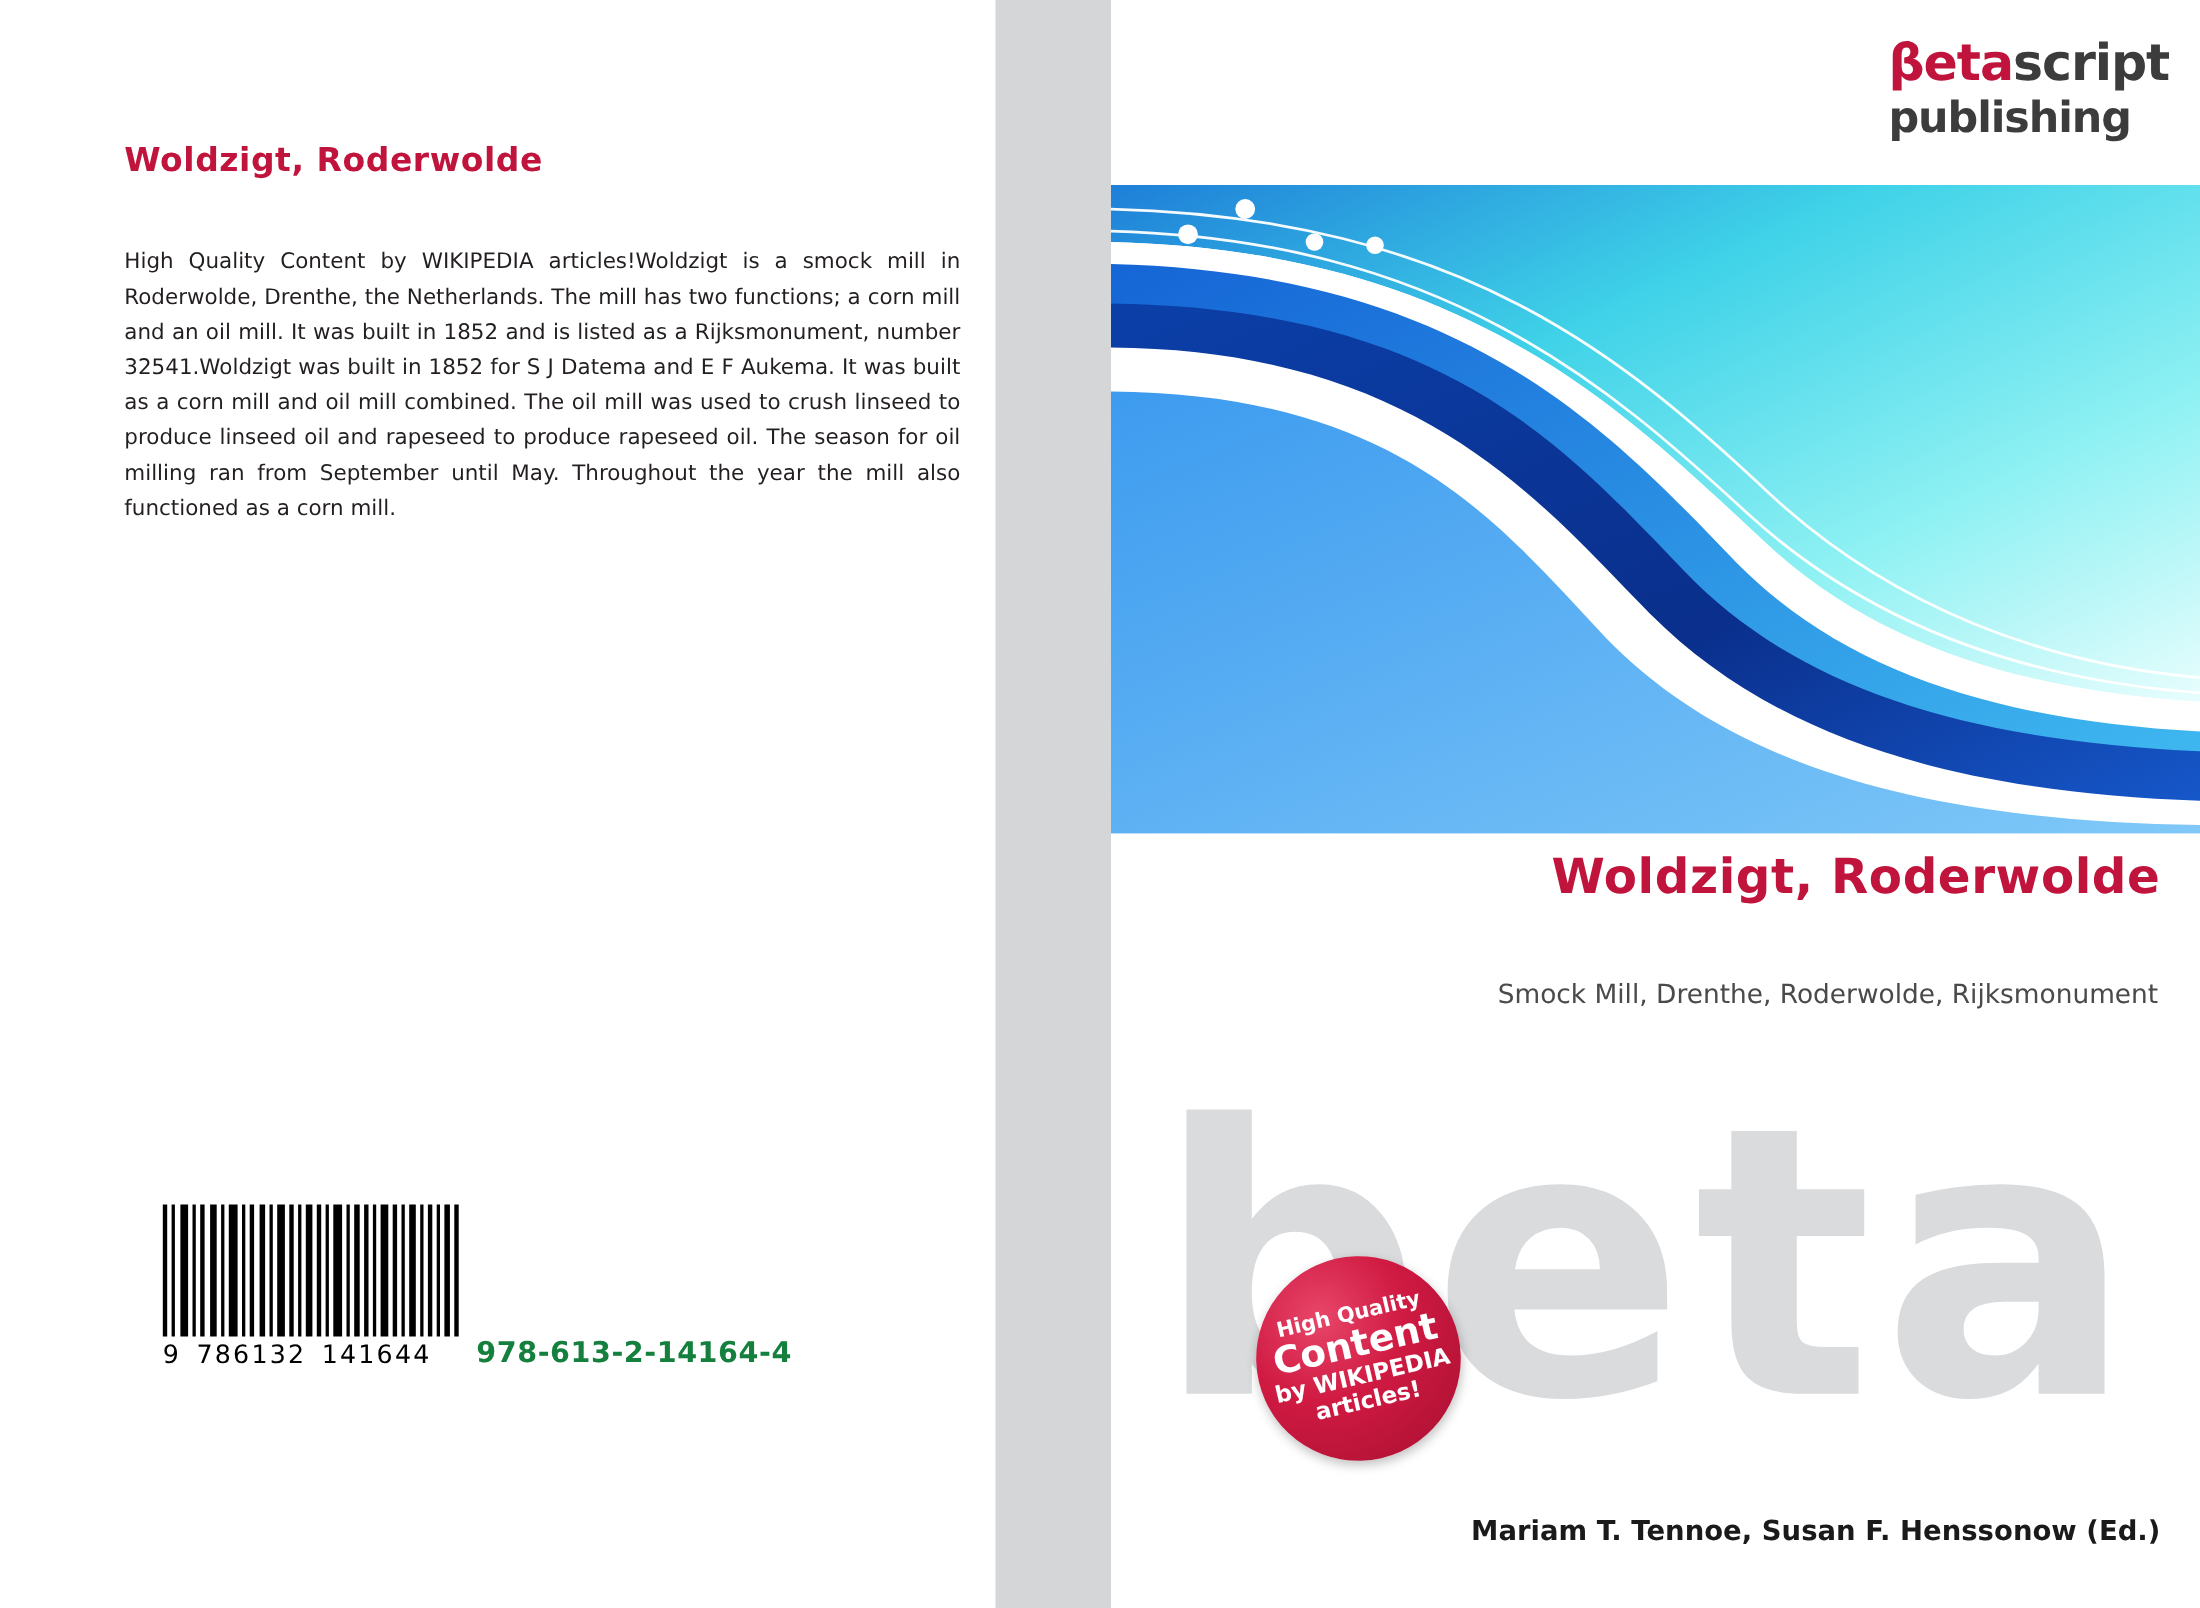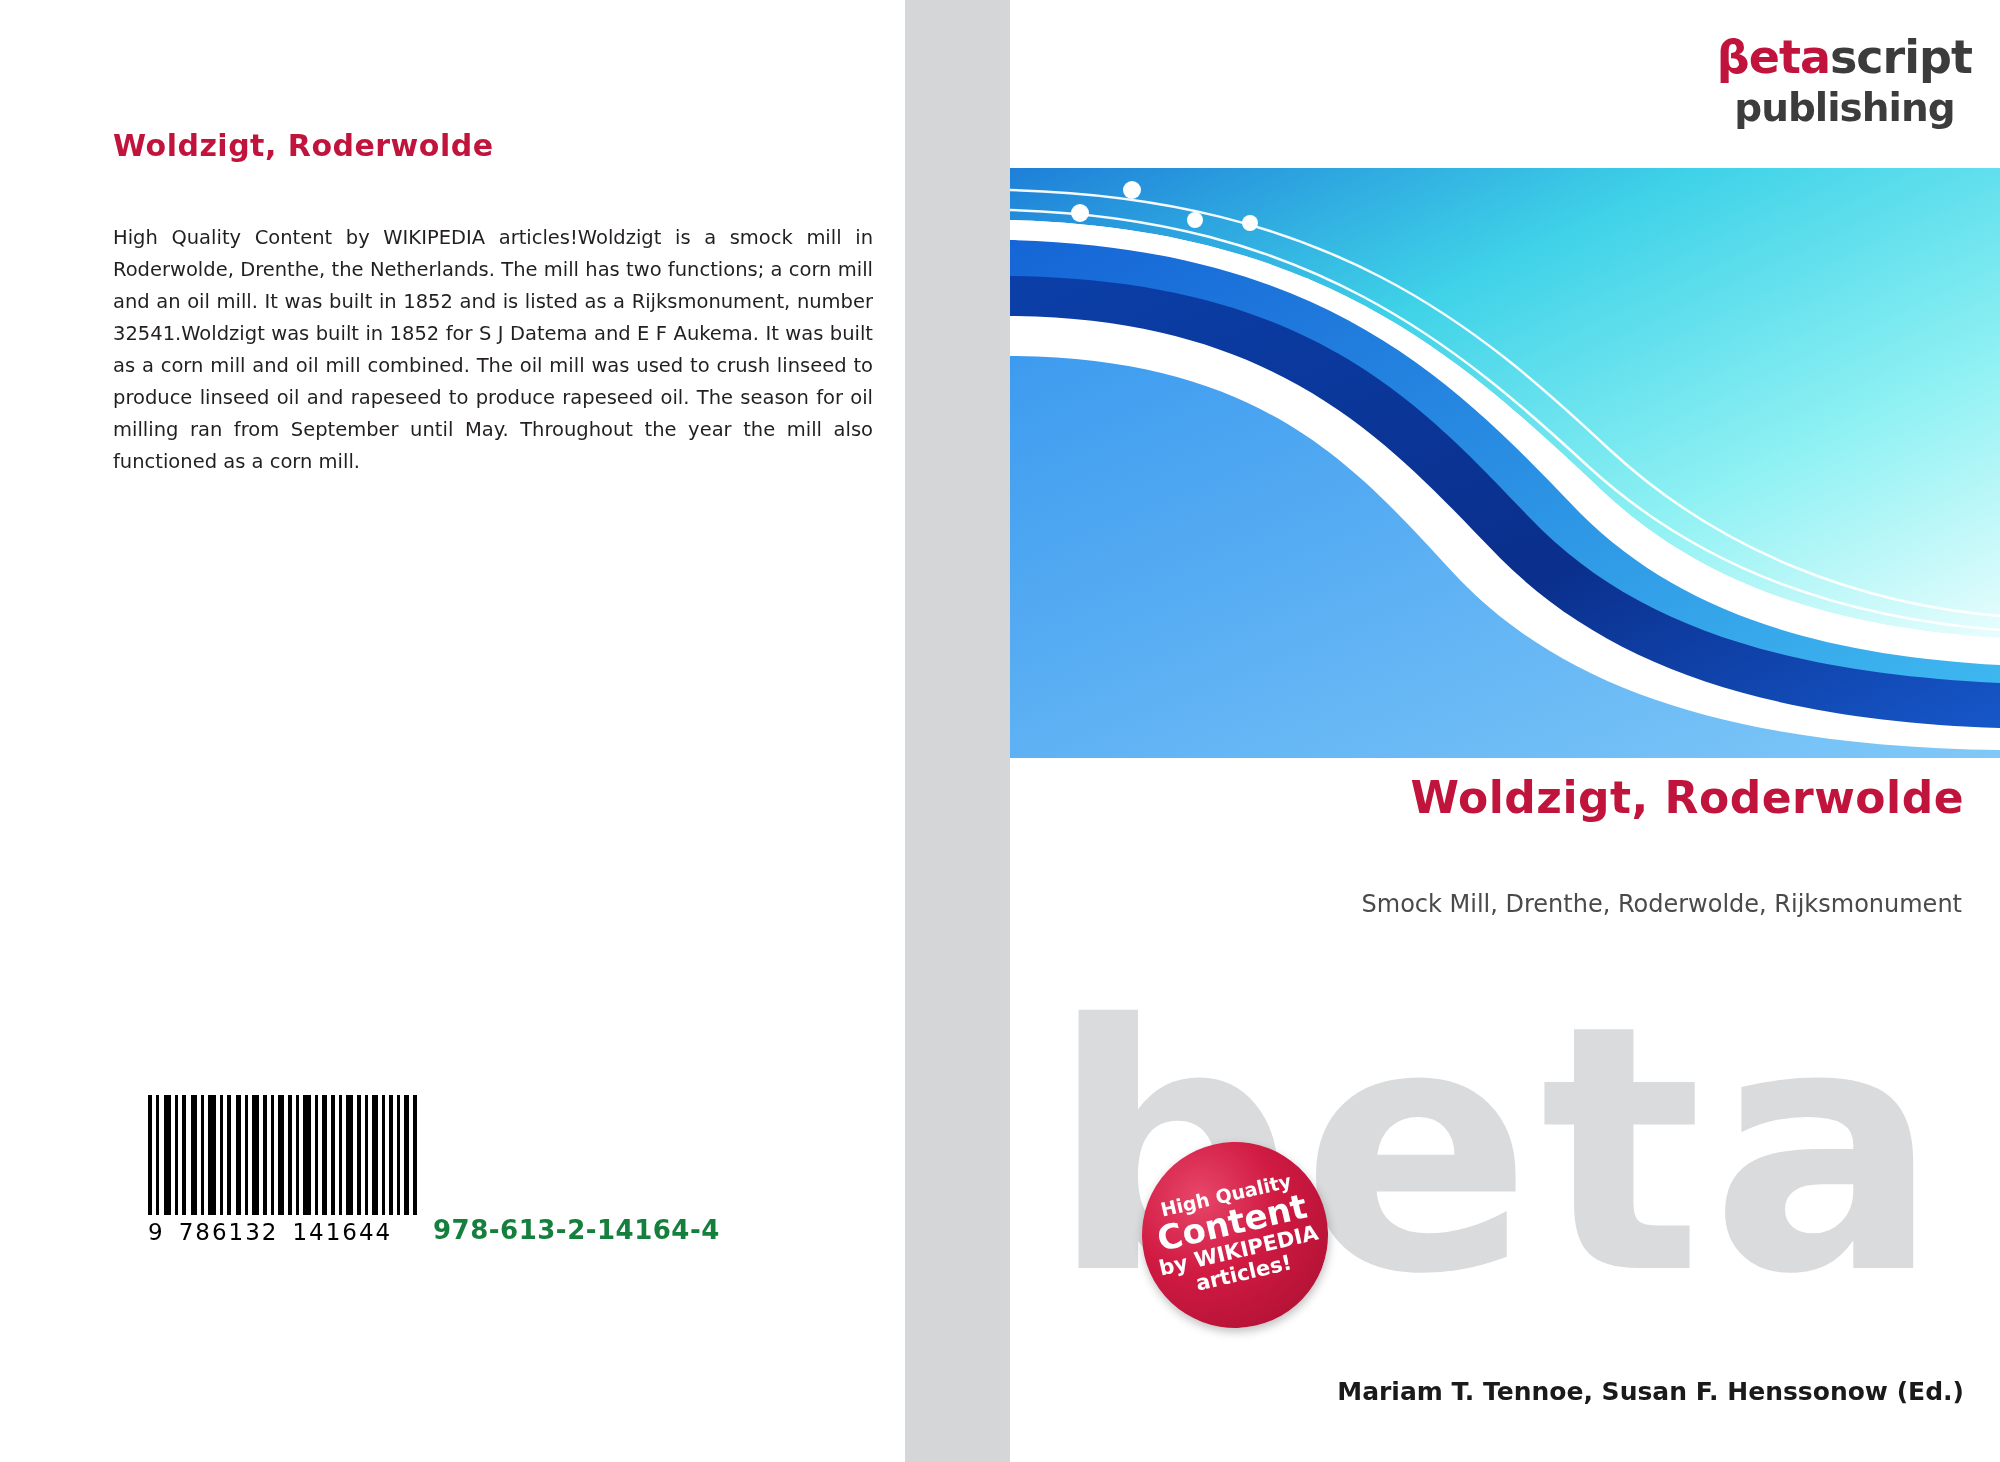--- a/index.html
+++ b/index.html
@@ -111,21 +111,21 @@
     height: 1462px;
     background: #ffffff;
     overflow: hidden;
   }
 
   
   .publisher-logo {
     position: absolute;
     right: 28px;
     top: 34px;
-    text-align: center;
+    text-align: left;
     line-height: 1.0;
   }
   .pub-line1 {
     font-size: 46px;
     font-weight: bold;
     color: #3c3c3c;
     letter-spacing: -1px;
   }
   .pub-line1 .beta {
     color: #c0143c;

